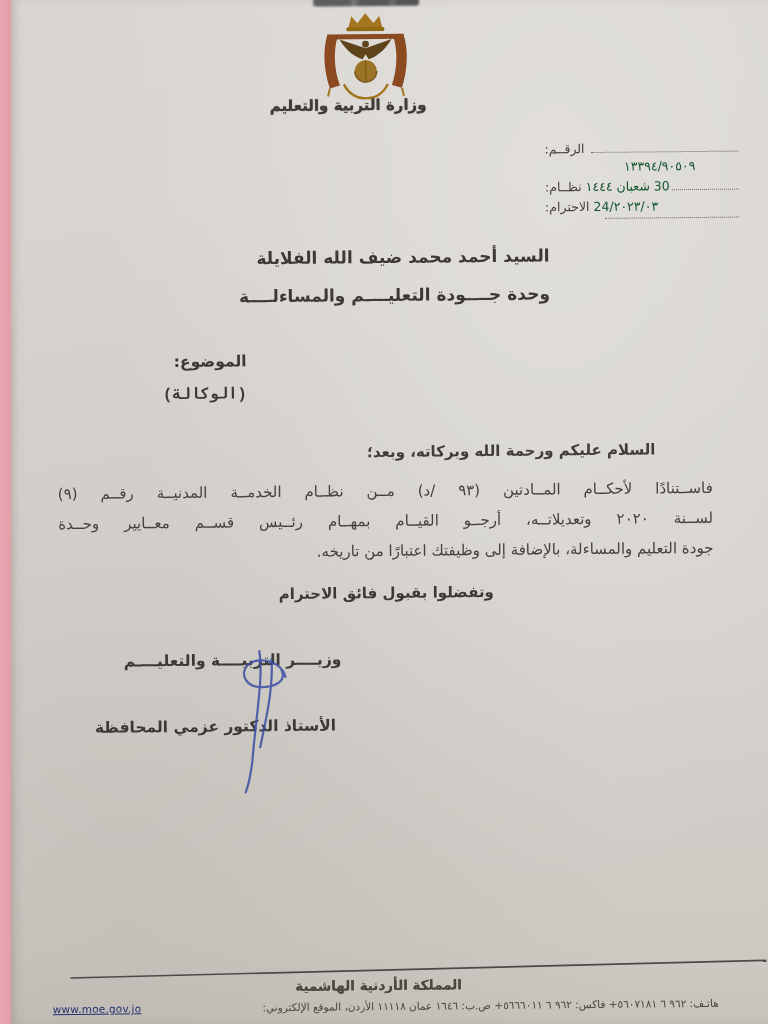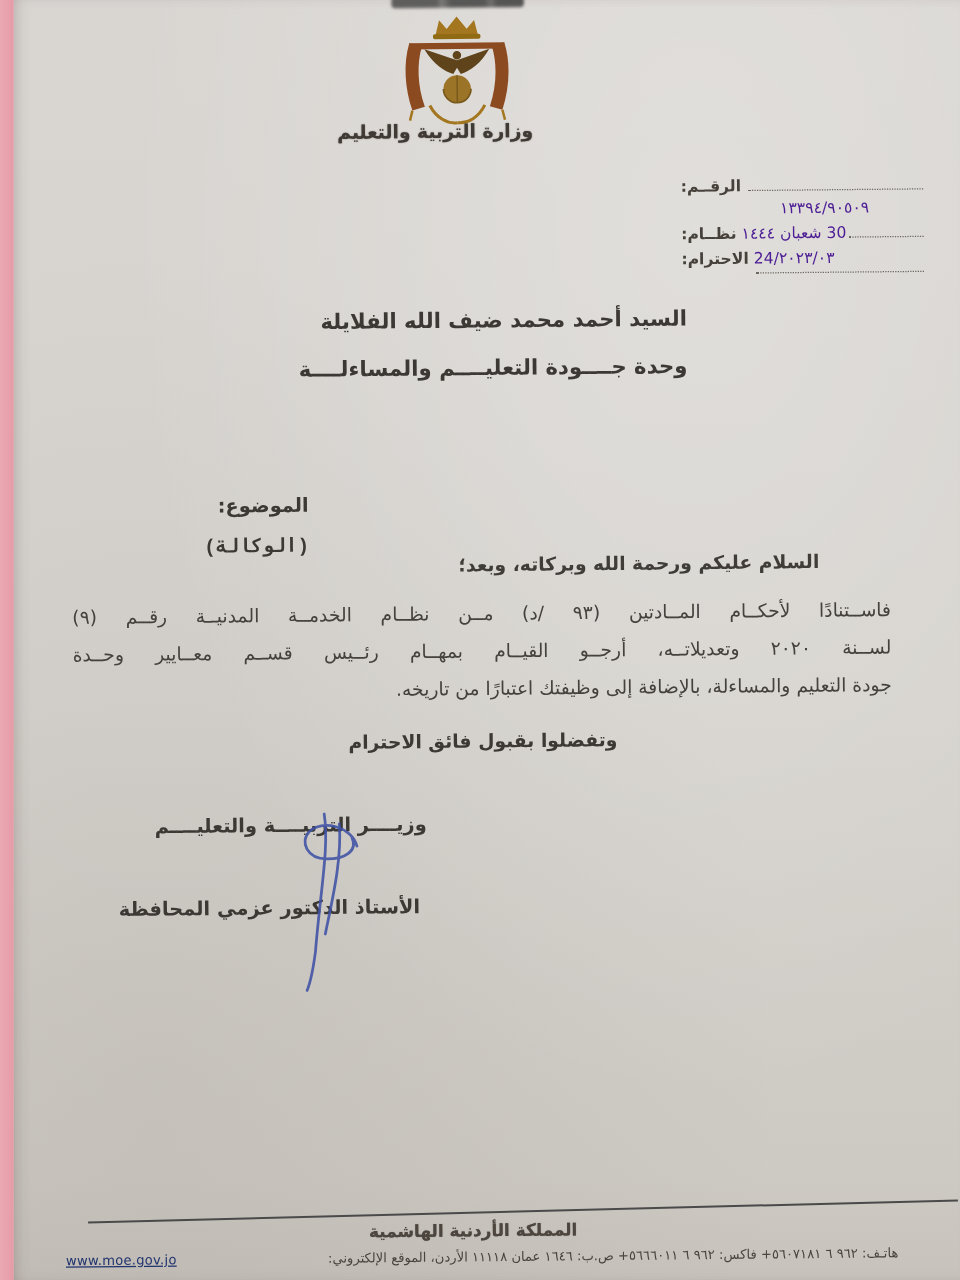--- a/index.html
+++ b/index.html
@@ -23,29 +23,29 @@
 
   .emblem{position:absolute;left:320px;top:8px;width:100px;height:92px;}
   .calligraphy{
     position:absolute;left:252px;top:96px;width:200px;text-align:center;
     font-size:15px;font-weight:bold;color:#403a34;letter-spacing:-0.5px;
     text-shadow:0 0 1px rgba(64,58,52,.85);
   }
 
   .refblock{position:absolute;right:24px;top:138px;width:196px;font-size:12.5px;}
   .refrow{display:flex;align-items:flex-end;height:20px;}
-  .reflabel{font-weight:bold;color:#46413b;white-space:nowrap;margin-right:4px;}
+  .reflabel{font-weight:normal;color:#46413b;white-space:nowrap;margin-right:4px;}
   .refdots{flex:1;border-bottom:1.6px dotted #6d675f;margin:0 2px 3px 2px;height:14px;}
-  .refval{color:#4c1d95;white-space:nowrap;letter-spacing:1px;}
+  .refval{color:#14532d;white-space:nowrap;letter-spacing:1px;}
   .refnum{justify-content:center;padding-left:34px;height:18px;}
   .refshortdots{height:8px;}
   .refshortdots .refdots{margin-left:60px;}
 
   .addressee{position:absolute;right:216px;top:238px;text-align:right;font-weight:bold;font-size:17px;color:#3c3834;line-height:38px;}
-  .subject{position:absolute;right:520px;top:344px;text-align:right;font-weight:bold;font-size:15.5px;color:#3c3834;line-height:33px;margin-top:43px;}
+  .subject{position:absolute;right:520px;top:344px;text-align:right;font-weight:bold;font-size:15.5px;color:#3c3834;line-height:33px;}
   .subject .val{padding-left:12px;font-family:Liberation Mono, monospace;}
 
   .salutation{position:absolute;right:112px;top:443px;font-size:15px;font-weight:600;color:#403c38;}
   .bodytext{position:absolute;right:55px;left:58px;top:476px;font-size:15px;color:#45413d;line-height:30px;}
   .bodytext .just{text-align:justify;text-align-last:justify;}
   .bodytext .last{text-align:right;}
   .closing{position:absolute;right:55px;left:58px;top:584px;text-align:center;font-weight:bold;font-size:15px;color:#3c3834;}
 
   .sigtitle{position:absolute;right:428px;top:650px;font-weight:bold;font-size:15.5px;color:#3c3834;}
   .signame{position:absolute;right:434px;top:716px;font-weight:bold;font-size:15.5px;color:#3c3834;}

